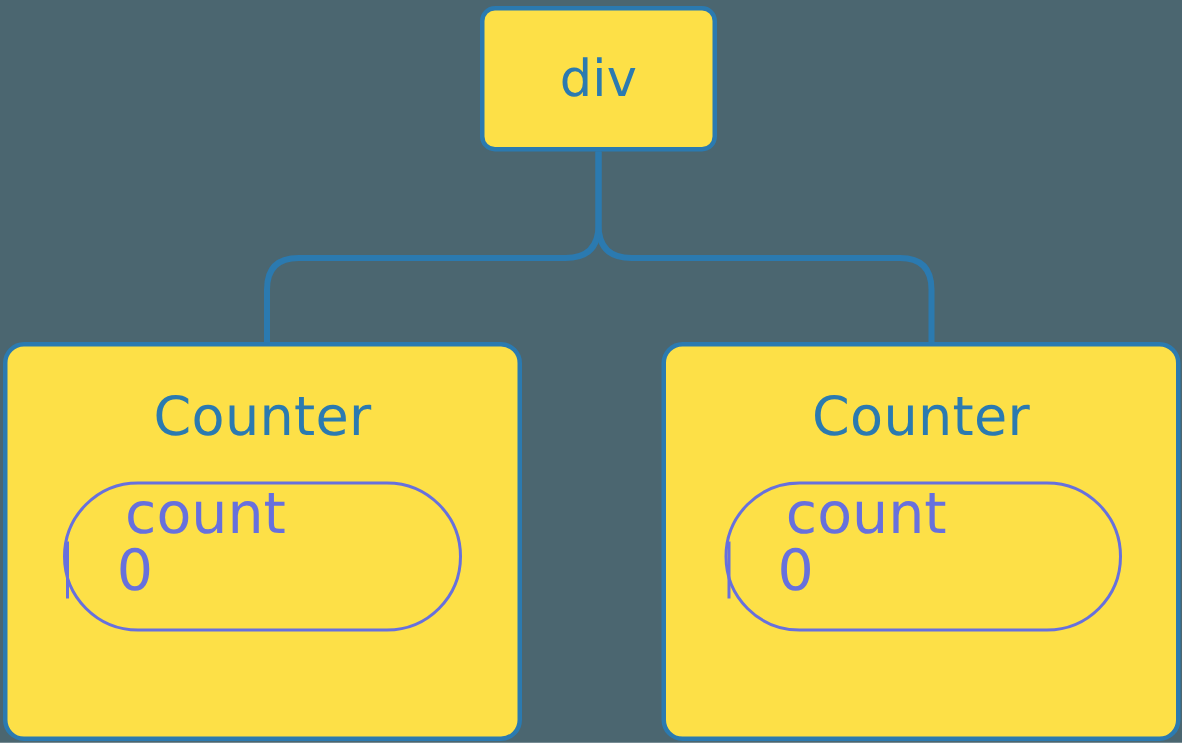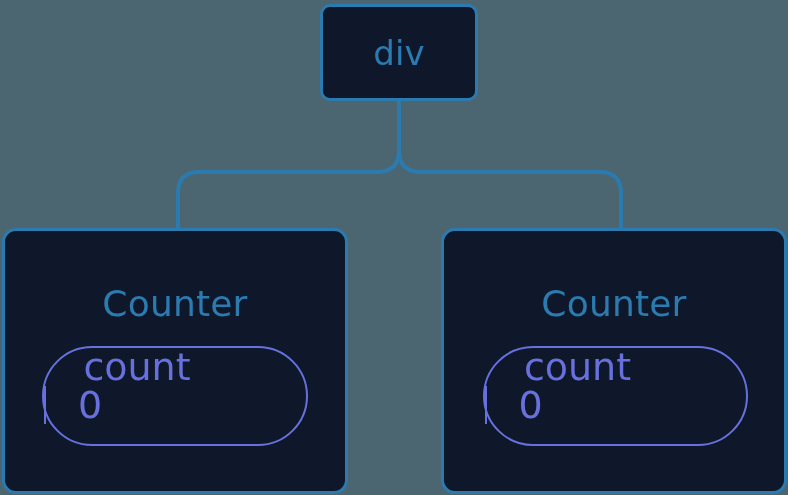--- a/index.html
+++ b/index.html
@@ -28,21 +28,21 @@
     top: 0;
     width: 788px;
     height: 495px;
     pointer-events: none;
   }
 
   
   .node {
     position: absolute;
     box-sizing: border-box;
-    background: #0f172a;
+    background: #fde047;
     border: 3px solid #2b7ab0;
     border-radius: 12px;
     display: flex;
     flex-direction: column;
     align-items: center;
     z-index: 2;
   }
 
   .node-root {
     left: 320px;
@@ -67,21 +67,21 @@
     top: 228px;
     border-radius: 14px;
     justify-content: flex-start;
   }
 
   .node-child.left  { left: 2px; }
   .node-child.right { left: 441px; }
 
   .node-child .node-title {
     font-size: 36px;
-    margin-top: 55px;
+    margin-top: 30px;
   }
 
   
   .state-pill {
     position: relative;
     box-sizing: border-box;
     margin-top: 24px;
     height: 100px;
     border: 2px solid #6770dd;
     border-radius: 50px;

